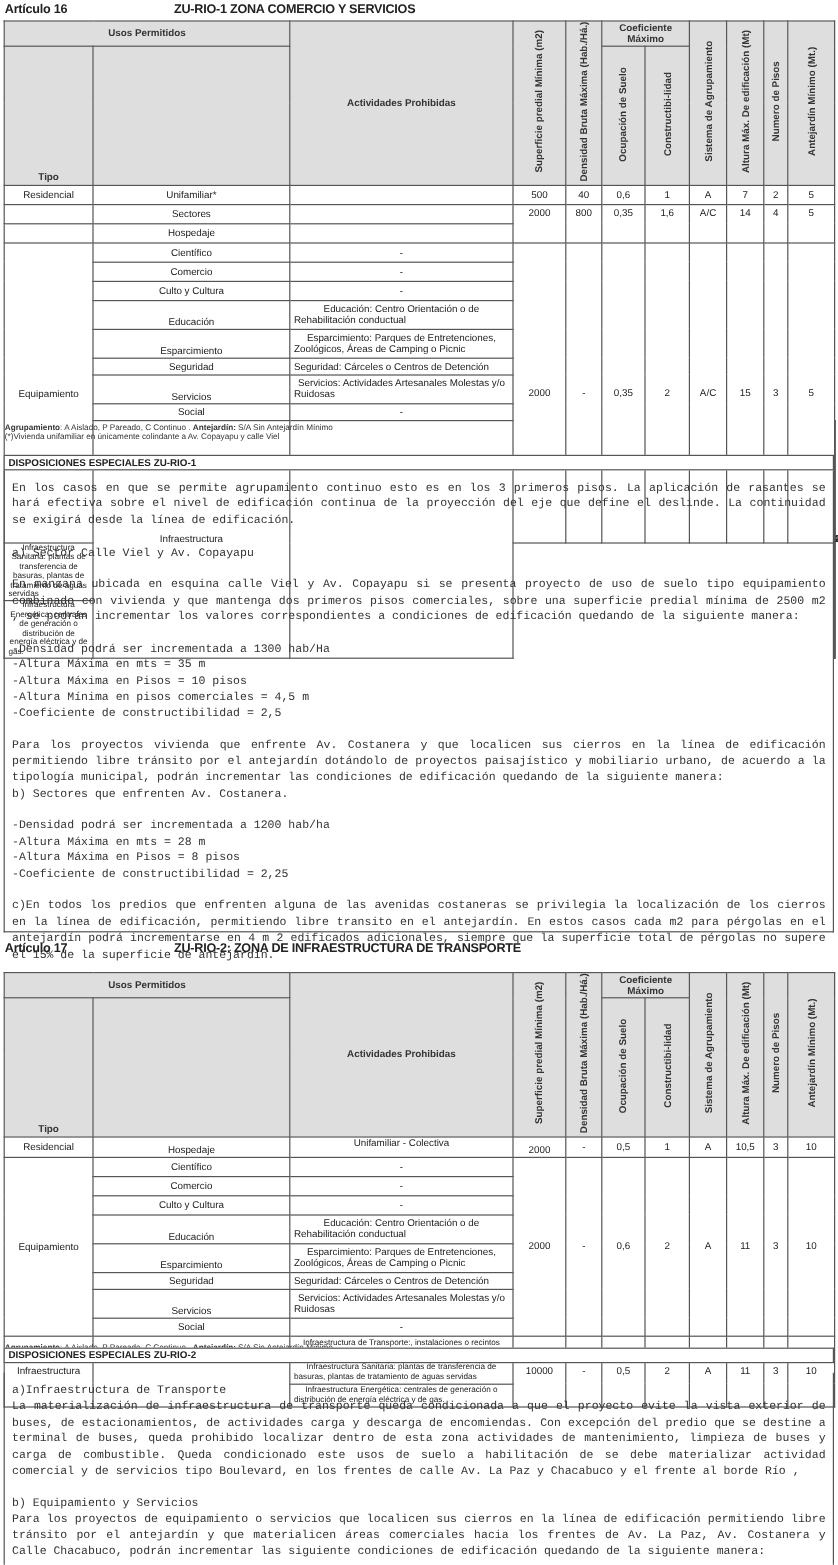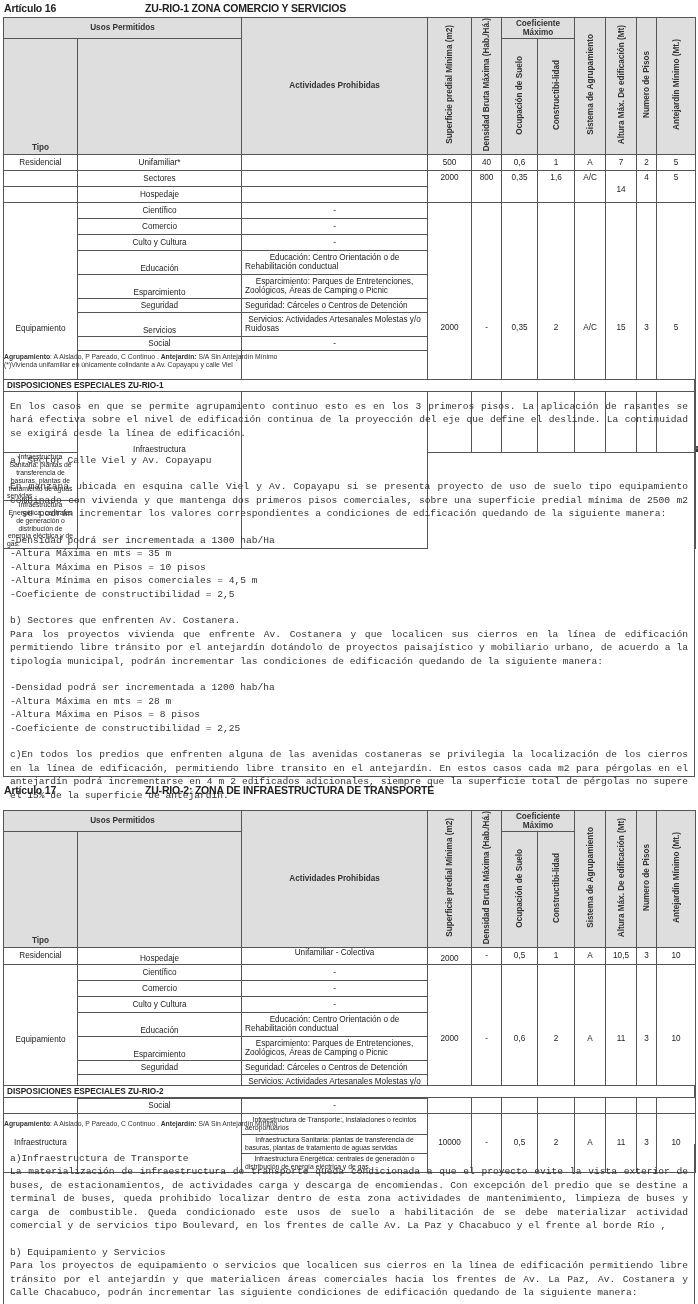--- a/index.html
+++ b/index.html
@@ -80,21 +80,21 @@
   </tr>
   <tr style="height:16px">
     <td></td>
     <td>Sectores</td>
     <td></td>
     <td rowspan="2" style="vertical-align:top;padding-top:2px">2000</td>
     <td rowspan="2" style="vertical-align:top;padding-top:2px">800</td>
     <td rowspan="2" style="vertical-align:top;padding-top:2px">0,35</td>
     <td rowspan="2" style="vertical-align:top;padding-top:2px">1,6</td>
     <td rowspan="2" style="vertical-align:top;padding-top:2px">A/C</td>
-    <td rowspan="2" style="vertical-align:top;padding-top:14px">14</td>
+    <td rowspan="2" style="vertical-align:top;padding-top:2px">14</td>
     <td rowspan="2" style="vertical-align:top;padding-top:2px">4</td>
     <td rowspan="2" style="vertical-align:top;padding-top:2px">5</td>
   </tr>
   <tr style="height:16px">
     <td></td>
     <td>Hospedaje</td>
     <td></td>
   </tr>
 
   <tr style="height:16px">
@@ -173,22 +173,22 @@
   <p>a) Sector Calle Viel y Av. Copayapu</p>
   <div class="gap"></div>
   <p>En manzana ubicada en esquina calle Viel y Av. Copayapu si se presenta proyecto de uso de suelo tipo equipamiento combinado  con vivienda y que mantenga dos primeros pisos comerciales,  sobre una superficie predial mínima de 2500 m2 , se podrán incrementar los valores correspondientes a condiciones de edificación quedando  de la siguiente manera:</p>
   <div class="gap"></div>
   <p>-Densidad podrá  ser incrementada a 1300 hab/Ha</p>
   <p>-Altura Máxima en  mts = 35  m</p>
   <p>-Altura Máxima en Pisos = 10 pisos</p>
   <p>-Altura Mínima en pisos comerciales = 4,5 m</p>
   <p>-Coeficiente de constructibilidad = 2,5</p>
   <div class="gap"></div>
+  <p>Para  los proyectos vivienda que enfrente Av. Costanera y que localicen sus cierros en la línea de edificación permitiendo libre tránsito por el  antejardín dotándolo de proyectos paisajístico y mobiliario urbano, de acuerdo a la tipología municipal, podrán incrementar las condiciones de edificación quedando de la siguiente manera:</p>
   <p>b) Sectores que enfrenten Av. Costanera.</p>
-  <p>Para  los proyectos vivienda que enfrente Av. Costanera y que localicen sus cierros en la línea de edificación permitiendo libre tránsito por el  antejardín dotándolo de proyectos paisajístico y mobiliario urbano, de acuerdo a la tipología municipal, podrán incrementar las condiciones de edificación quedando de la siguiente manera:</p>
   <div class="gap"></div>
   <p>-Densidad podrá  ser incrementada a 1200 hab/ha</p>
   <p>-Altura Máxima en  mts = 28  m</p>
   <p>-Altura Máxima en Pisos = 8 pisos</p>
   <p>-Coeficiente de constructibilidad = 2,25</p>
   <div class="gap"></div>
   <p>c)En todos los predios que enfrenten alguna de las avenidas costaneras se privilegia la localización de los cierros en la línea de edificación, permitiendo  libre transito  en el antejardín. En estos casos cada m2 para pérgolas en el  antejardín podrá incrementarse en 4 m 2 edificados adicionales, siempre que la superficie total de pérgolas no supere el 15% de la superficie de antejardín.</p>
 </div>
 
 <div class="art-title" style="top:784px;">Artículo 17</div>
@@ -303,20 +303,20 @@
   <tr style="height:19px">
     <td class="just small">Infraestructura Energética: centrales de generación o distribución de energía eléctrica y de gas.</td>
   </tr>
 </tbody>
   </table>
 
 <div class="legend" style="top:1120px;">
   <div><b>Agrupamiento</b><span>: A Aislado, P Pareado, C Continuo . </span><b>Antejardín:</b><span> S/A Sin Antejardín Mínimo</span></div>
 </div>
 
-<div class="disp-head" style="top:1085px;">DISPOSICIONES ESPECIALES ZU-RIO-2</div>
+<div class="disp-head" style="top:1123px;">DISPOSICIONES ESPECIALES ZU-RIO-2</div>
 <div class="disp-box" style="top:1144px; height:165px;">
   <p>a)Infraestructura de Transporte</p>
   <p>La materialización de infraestructura de transporte queda condicionada a que el  proyecto evite la vista exterior de buses, de estacionamientos, de actividades carga y descarga de encomiendas. Con excepción del predio que se destine a  terminal de buses, queda prohibido localizar dentro de esta zona actividades de mantenimiento, limpieza de buses y carga de combustible. Queda condicionado este usos de suelo a habilitación de se debe materializar actividad comercial  y de servicios tipo Boulevard, en los frentes de calle Av. La Paz y Chacabuco y el frente al borde Río ,</p>
   <div class="gap"></div>
   <p>b) Equipamiento y Servicios</p>
   <p>Para  los proyectos de equipamiento o servicios que localicen sus cierros en la línea de edificación permitiendo libre tránsito por el  antejardín y que materialicen áreas comerciales hacia los frentes de Av. La Paz, Av. Costanera y Calle Chacabuco, podrán incrementar las siguiente condiciones de edificación quedando de la siguiente manera:</p>
 </div>
 
 </body></html>

